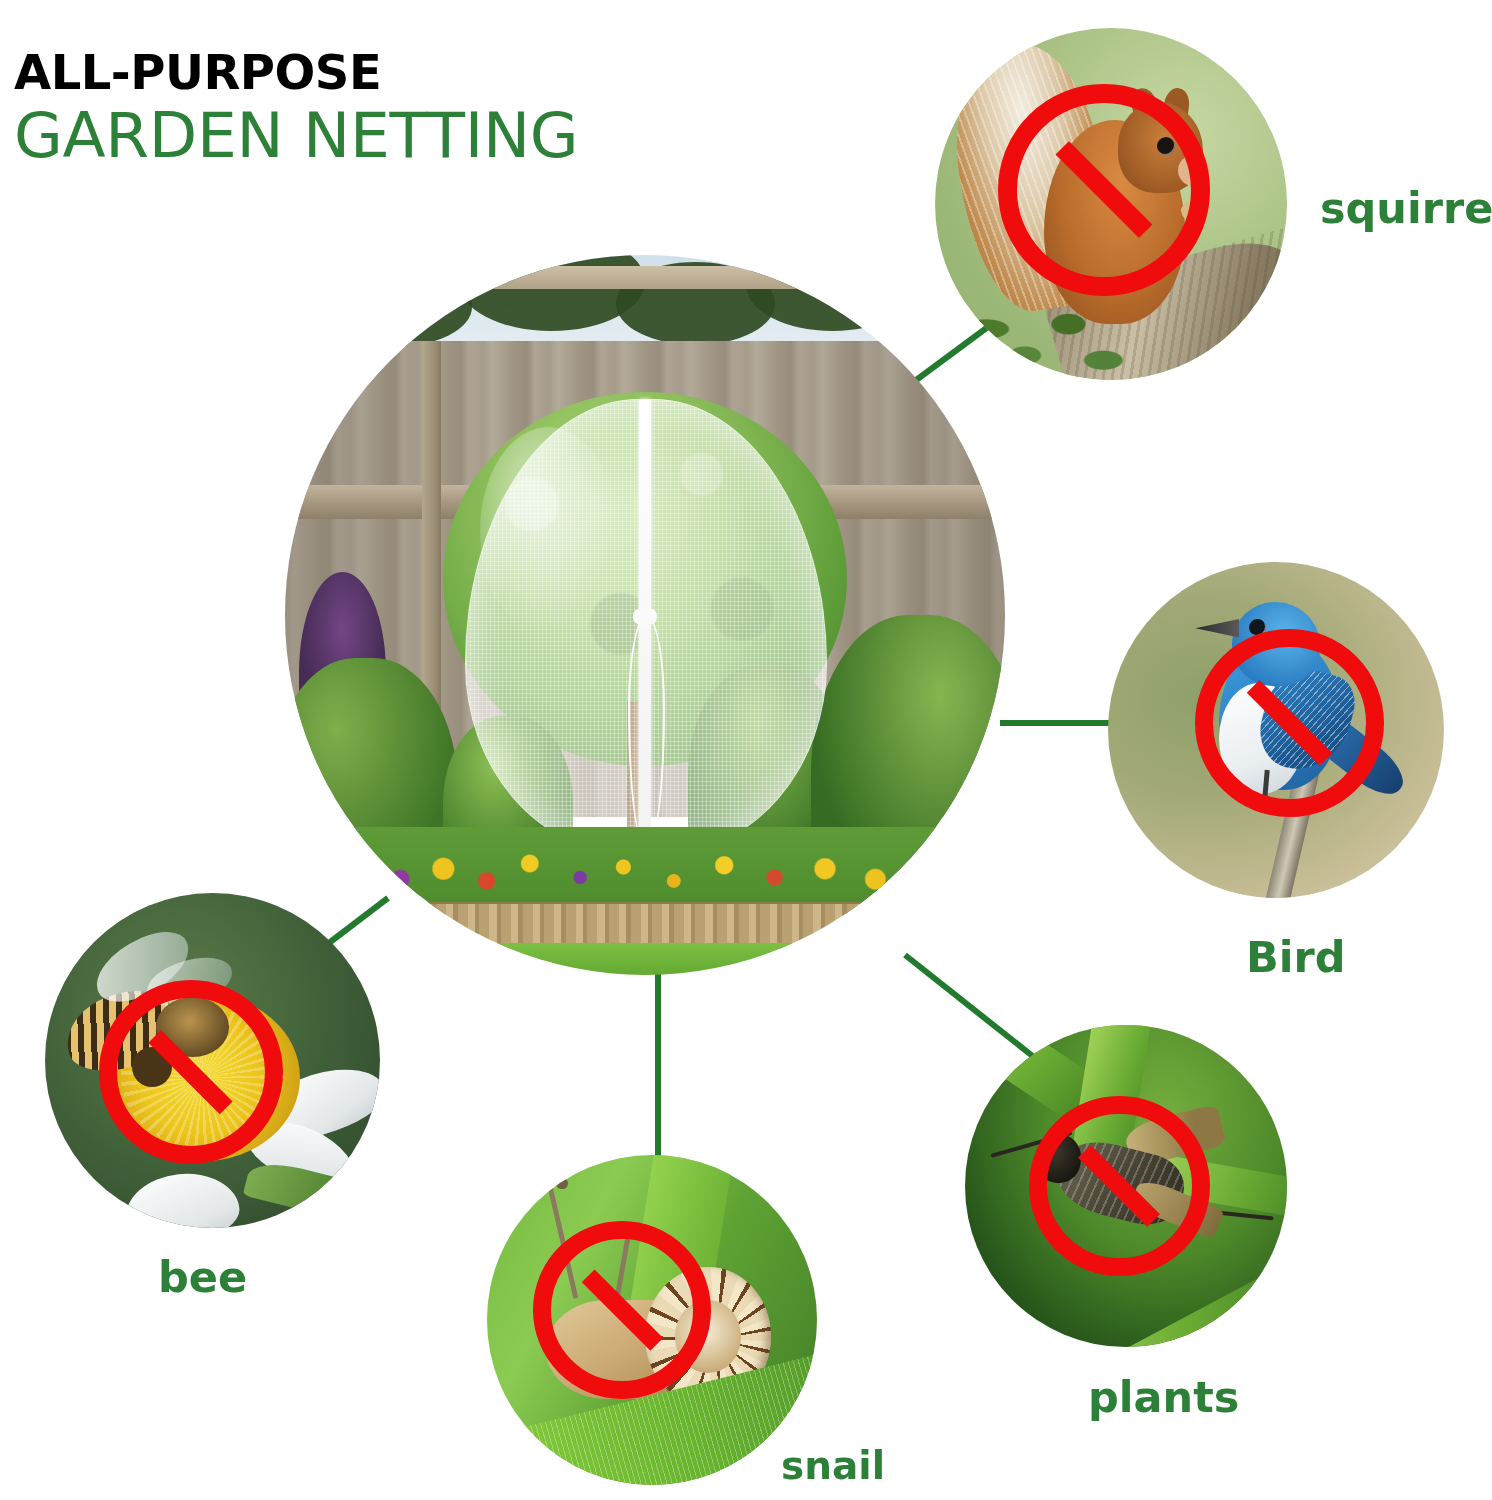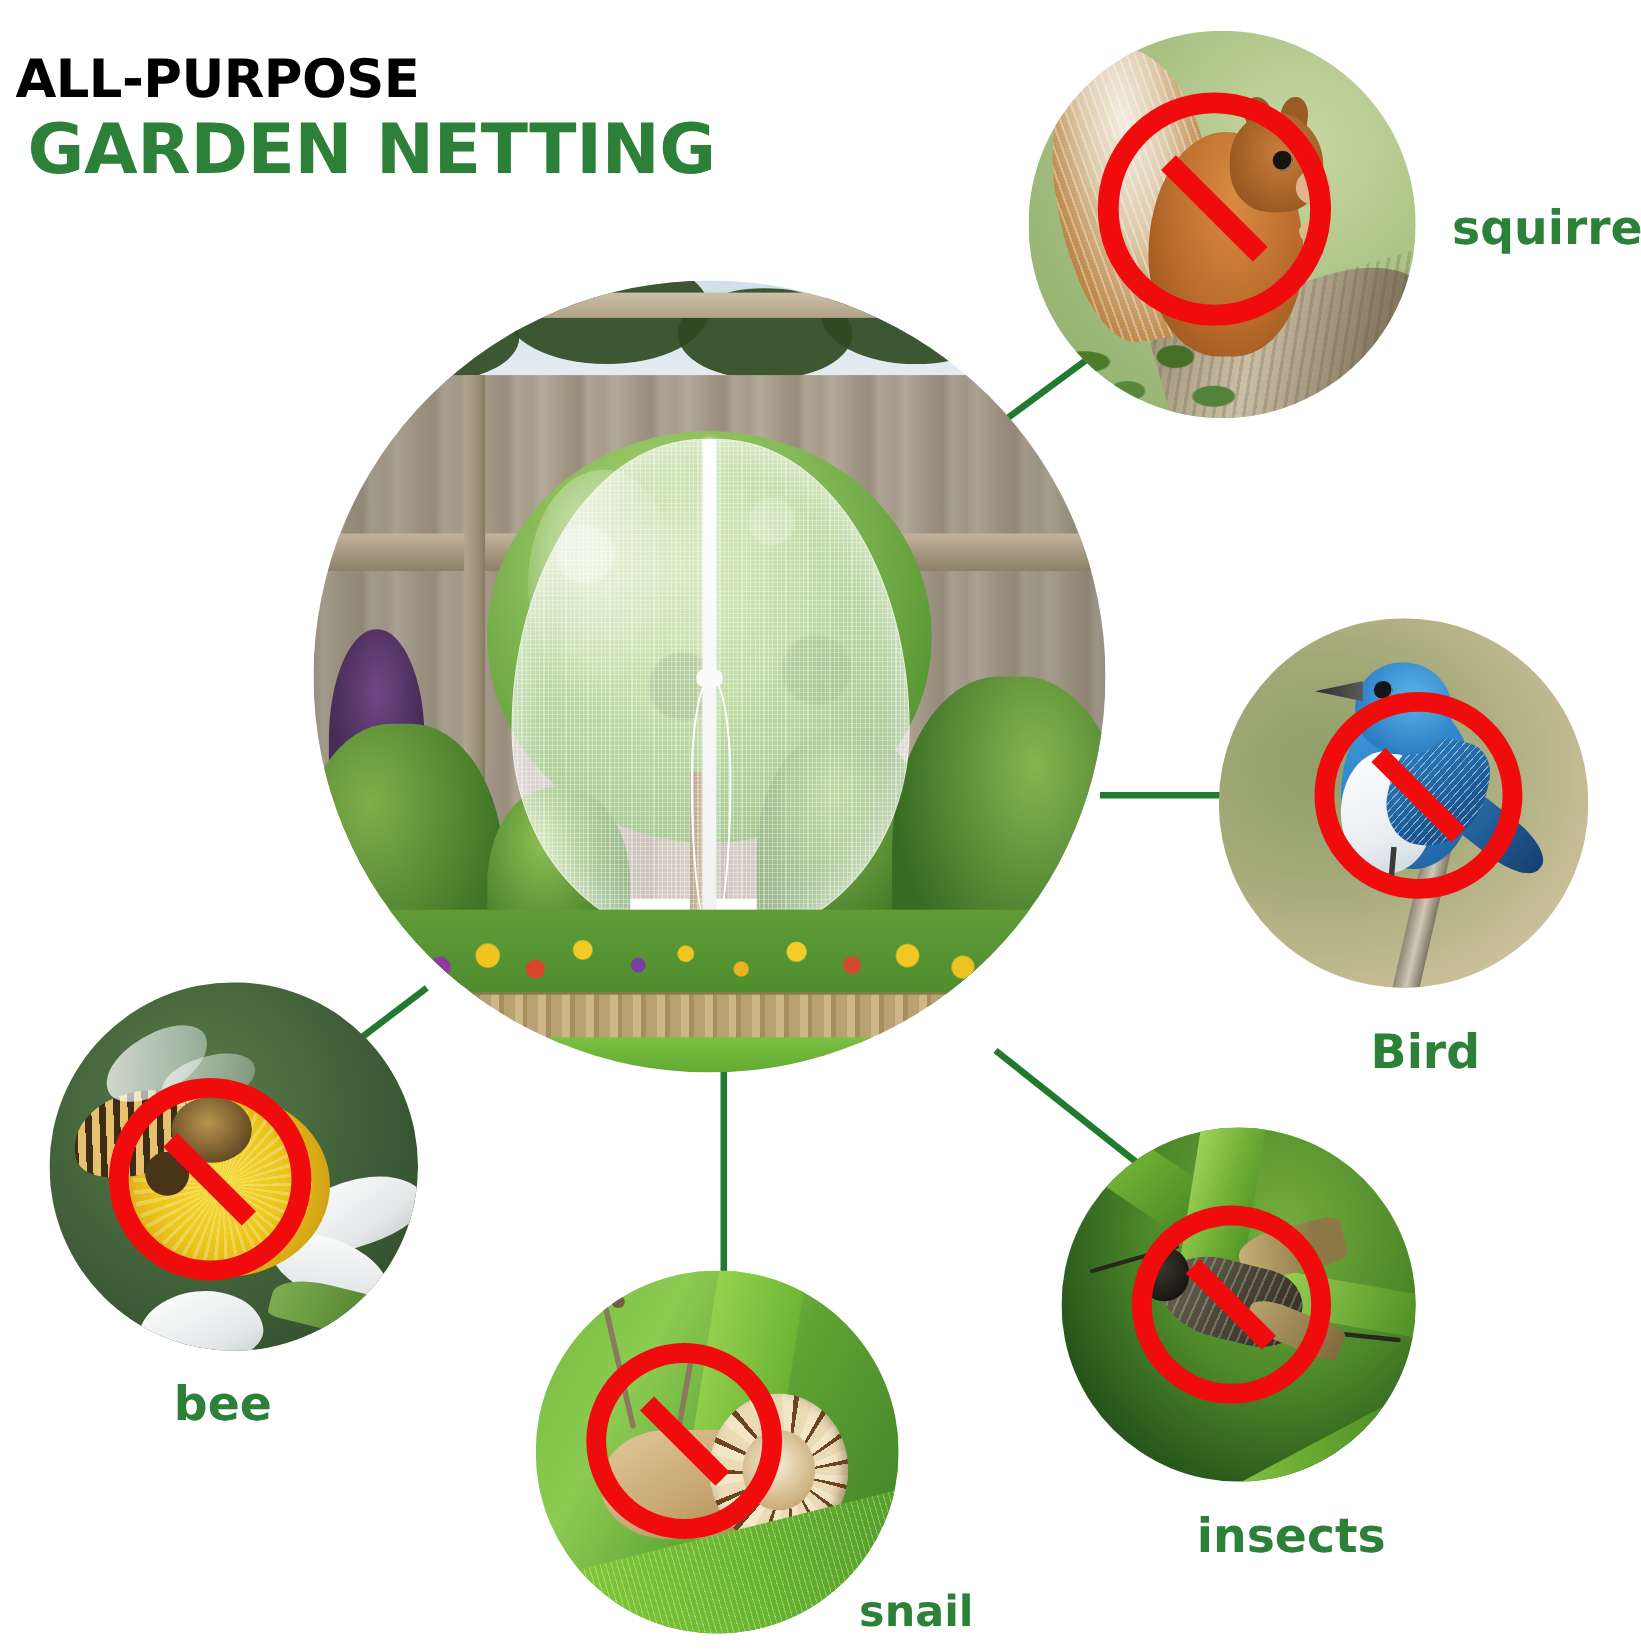--- a/index.html
+++ b/index.html
@@ -19,27 +19,26 @@
     font-weight:bold;
     font-size:48px;
     line-height:0.98;
     letter-spacing:-0.5px;
     color:#000000;
     white-space:nowrap;
     margin-top:45px;
   }
   .title-l2{
     font-family:"DejaVu Sans","Liberation Sans",sans-serif;
-    font-weight:bold;
+    font-weight:normal;
     font-size:63px;
     line-height:1.28;
     letter-spacing:-0.3px;
     color:#2c8038;
     white-space:nowrap;
-    margin-left:11px;
   }
   .subtitle{
     margin-top:22px;
     font-family:"DejaVu Sans","Liberation Sans",sans-serif;
     font-size:31px;
     line-height:1.33;
     color:#2c2c2c;
     font-weight:400;
     max-width:590px;
   }
@@ -458,15 +457,15 @@
       <div class="in-hindleg"></div>
       <div class="in-body"></div>
       <div class="in-hindleg2"></div>
       <div class="in-head"></div>
       <div class="in-blade bl3"></div>
     </div>
     <div class="ban" style="left:20%;top:22%;width:56%;height:56%;border-width:18px;">
       <div class="bar" style="width:68%;height:18px;margin-left:-34%;margin-top:-9px;transform:rotate(45deg);"></div>
     </div>
   </div>
-  <div class="plabel" id="lbl-insect">insects</div>
+  <div class="plabel" id="lbl-insect">plants</div>
 
 </div>
 
 </body></html>

